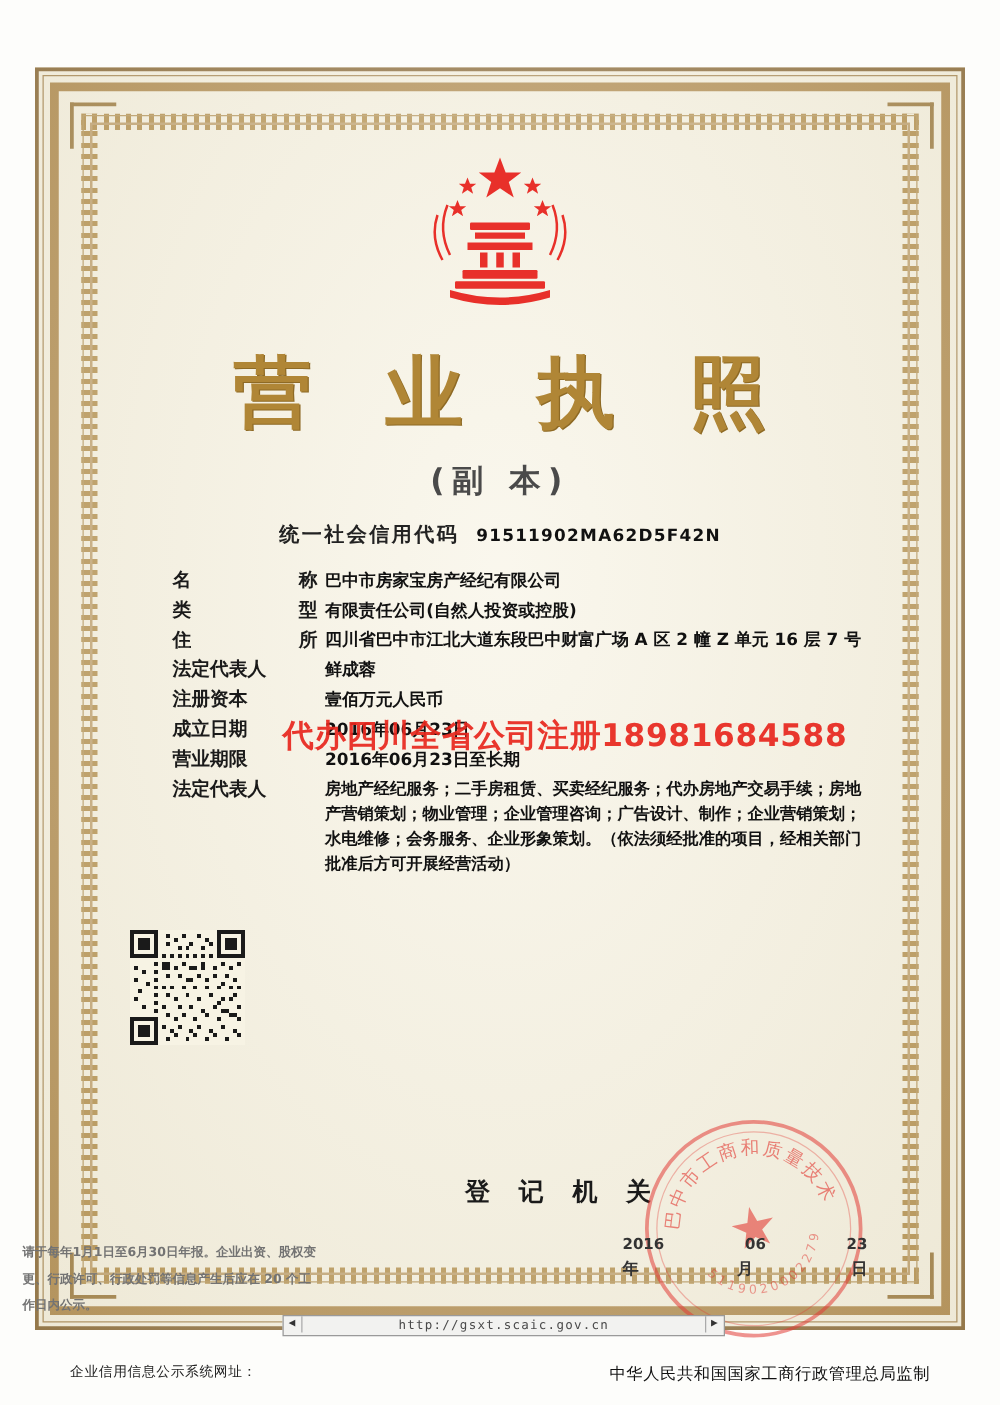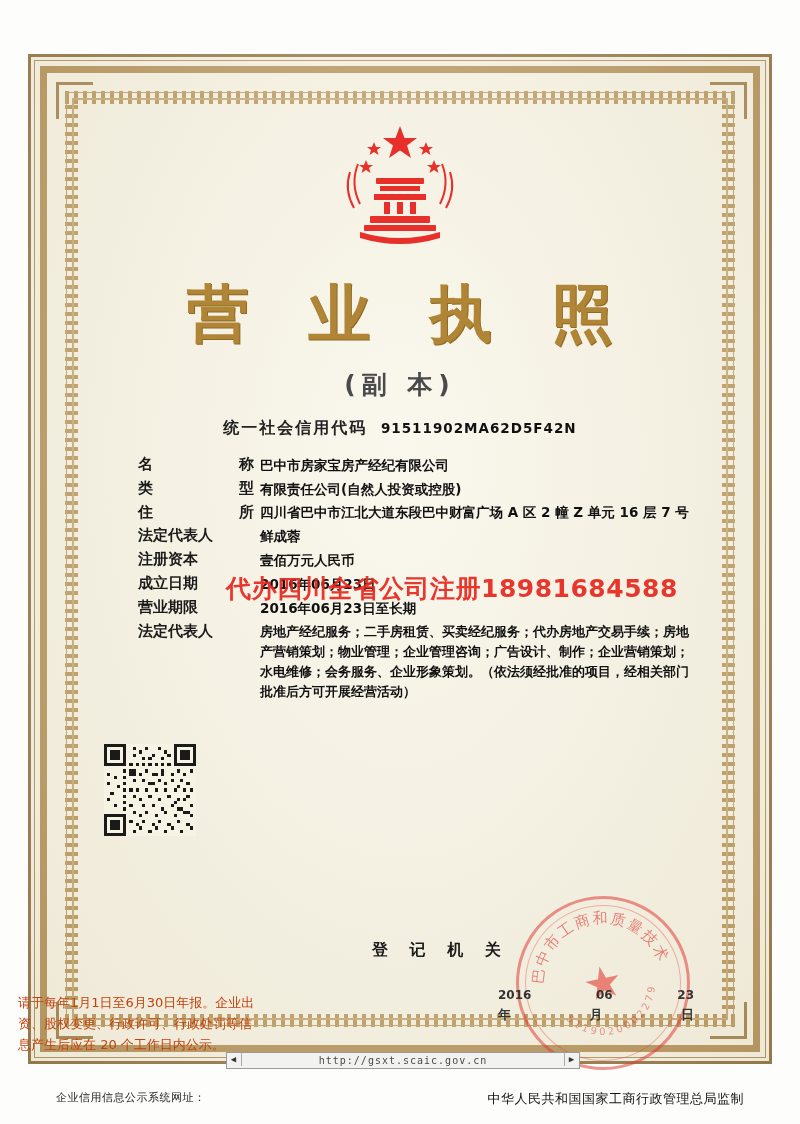--- a/index.html
+++ b/index.html
@@ -98,21 +98,21 @@
   .red-ad{
     position:absolute;left:226px;top:572px;
     font-size:25px;font-weight:bold;color:#e8271e;
     letter-spacing:0.5px;white-space:nowrap;
     opacity:.92;
   }
 
   
   .registrar{
     position:absolute;left:372px;top:940px;
-    font-size:16px;font-weight:bold;color:#1a1a1a;letter-spacing:8px;
+    font-size:20px;font-weight:bold;color:#1a1a1a;letter-spacing:8px;
   }
   .datebar{
     position:absolute;left:498px;top:988px;width:196px;
     font-size:12px;color:#333;
   }
   .datebar .nums{display:flex;justify-content:space-between;font-weight:bold;text-align:center;}
   .datebar .units{display:flex;justify-content:space-between;margin-top:4px;font-weight:bold;font-size:13px;}
 
   
   .seal{
@@ -129,21 +129,21 @@
     font-size:44px;color:rgba(226,60,54,.6);line-height:1;
   }
   .seal .arc{
     position:absolute;left:0;top:0;width:168px;height:168px;
   }
   .seal .arc svg{width:168px;height:168px;}
 
   
   .notice{
     position:absolute;left:18px;top:992px;width:240px;
-    font-size:13px;color:#c2410c;line-height:21px;font-weight:normal;
+    font-size:10px;color:#737373;line-height:21px;font-weight:bold;
   }
   .url-strip{
     position:absolute;left:226px;top:1052px;width:352px;height:15px;
     border:1px solid #9a9a9a;background:#f2f2f0;
     font-family:"DejaVu Sans Mono","Liberation Mono",monospace;
     font-size:10px;color:#4a4a4a;text-align:center;line-height:15px;letter-spacing:1px;
   }
   .url-strip .arrow{position:absolute;top:0;width:14px;height:13px;text-align:center;color:#333;font-size:9px;line-height:13px;}
   .url-strip .al{left:0;border-right:1px solid #aaa;}
   .url-strip .ar{right:0;border-left:1px solid #aaa;}

